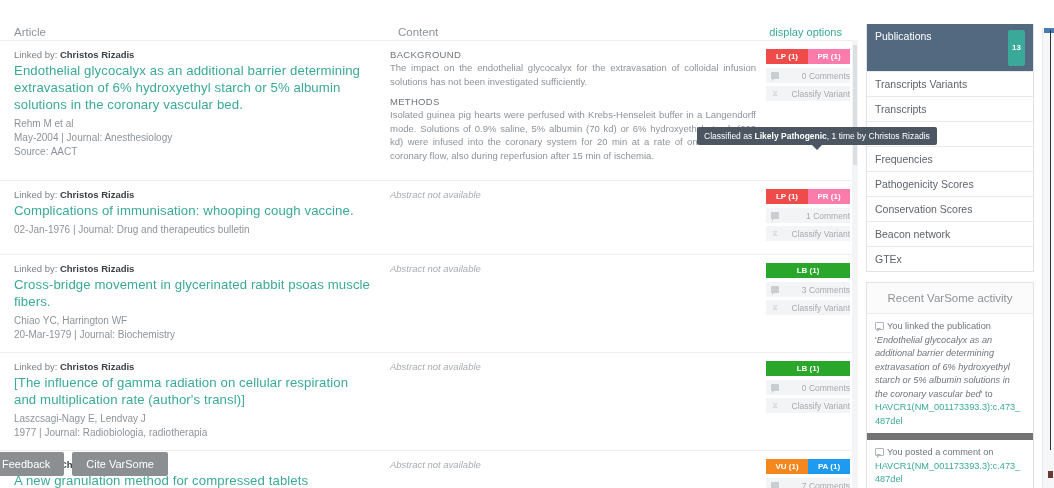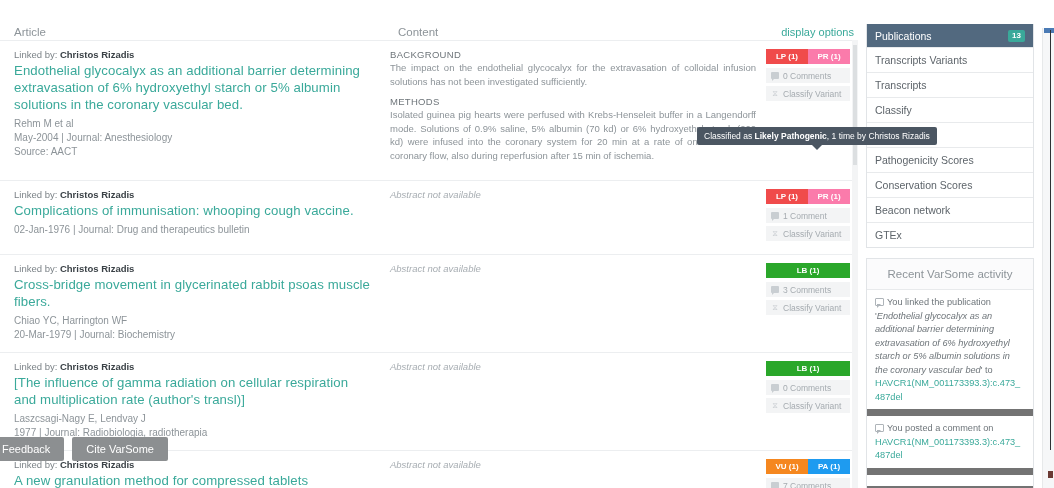--- a/index.html
+++ b/index.html
@@ -22,21 +22,21 @@
     position: absolute;
     top: 26px;
     font-size: 11.5px;
     color: #8d9499;
     white-space: nowrap;
   }
   .col-head.article { left: 14px; }
   .col-head.content { left: 398px; }
   .display-opts {
     position: absolute;
-    top: 26px; right: 200px;
+    top: 26px; right: 212px;
     font-size: 11px;
     color: #3aa99a;
     white-space: nowrap;
     cursor: pointer;
   }
 
   
   .pub-list {
     position: absolute;
     left: 0; top: 40px;
@@ -134,20 +134,21 @@
     background: #f3f4f5;
     display: flex;
     align-items: center;
     gap: 4px;
     padding-left: 5px;
     margin-bottom: 3px;
     font-size: 8.5px;
     color: #a5abb0;
     cursor: pointer;
     white-space: nowrap;
+    justify-content: space-between;
   }
   .ico-comment {
     width: 8px; height: 7px;
     background: #c9ced2;
     border-radius: 1px;
     flex: 0 0 8px;
     position: relative;
   }
   .ico-comment::after {
     content: "";
@@ -210,21 +211,21 @@
     justify-content: space-between;
     cursor: pointer;
     margin-top: -6px;
   }
   .side-count {
     background: #3aa99a;
     color: #fff;
     font-size: 8px;
     font-weight: bold;
     border-radius: 2px;
-    padding: 1px 4px;
+    padding: 13px 4px;
     line-height: 10px;
   }
   .side-item {
     font-size: 10.5px;
     color: #5d646a;
     padding: 6px 8px;
     border-top: 1px solid #e8eaec;
     cursor: pointer;
     background: #fff;
     white-space: nowrap;
@@ -313,21 +314,21 @@
   .inner-scroll-thumb {
     position: absolute;
     left: 1px; top: 5px;
     width: 4px; height: 120px;
     background: #dcdfe1;
   }
 
   
   .bottom-btns {
     position: absolute;
-    left: 6px; bottom: 27px;
+    left: 6px; bottom: 12px;
     display: flex;
     gap: 8px;
     z-index: 70;
   }
   .btn-grey {
     background: #8c8f91;
     color: #fff;
     font-size: 11px;
     padding: 6px 14px;
     border: none;

